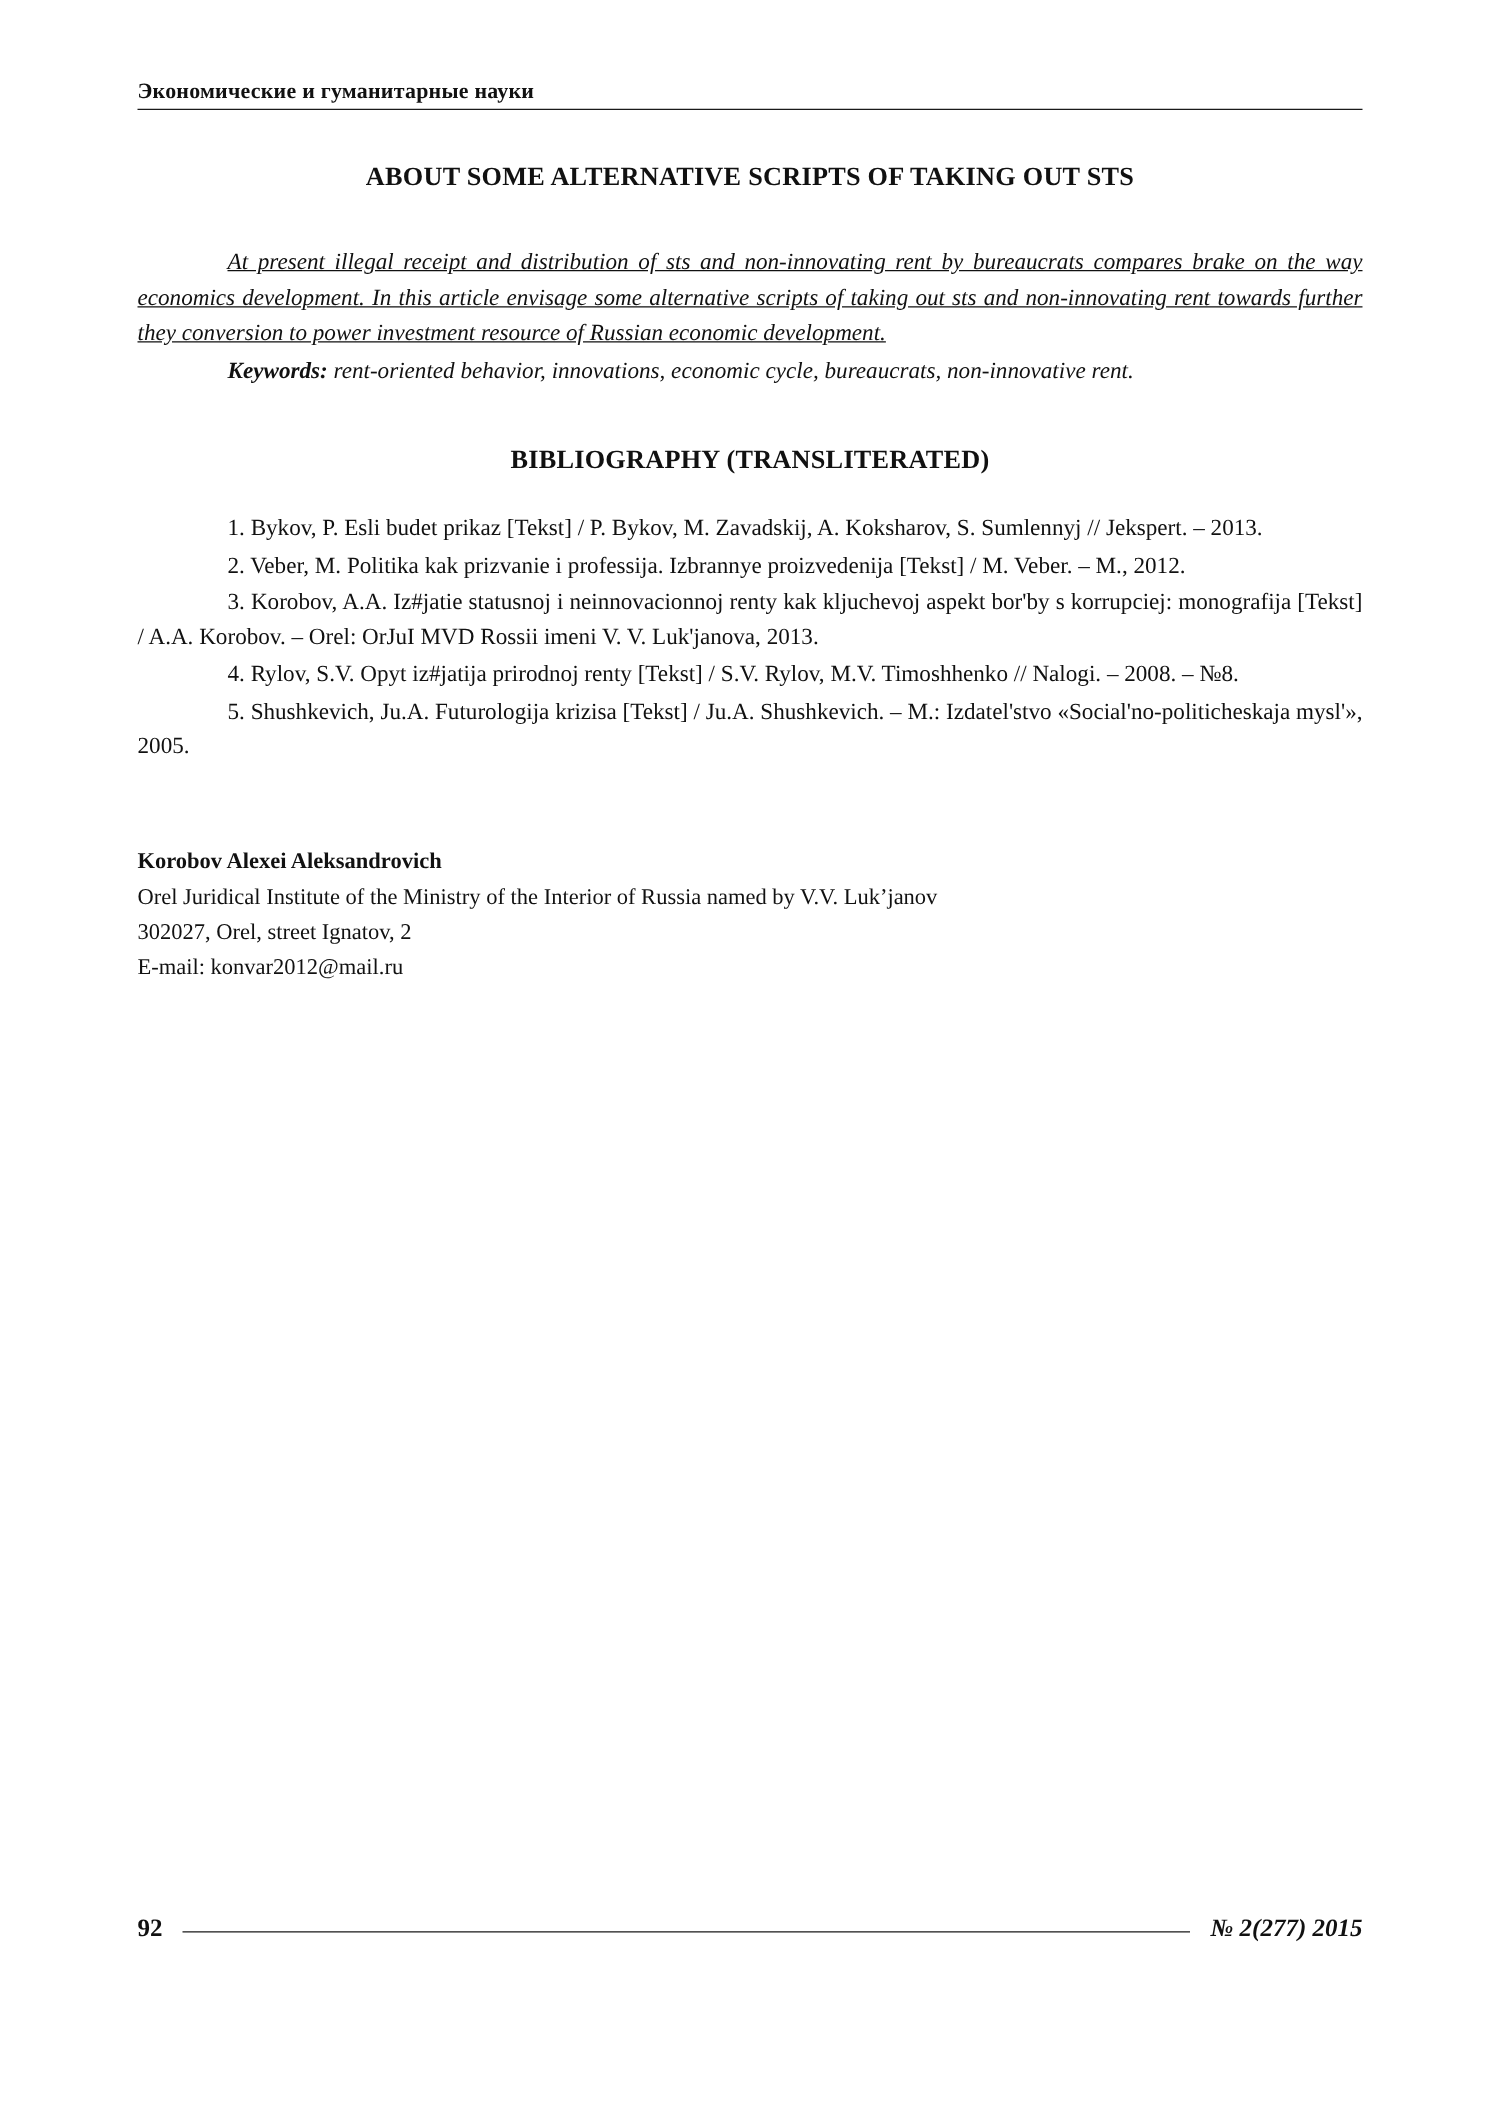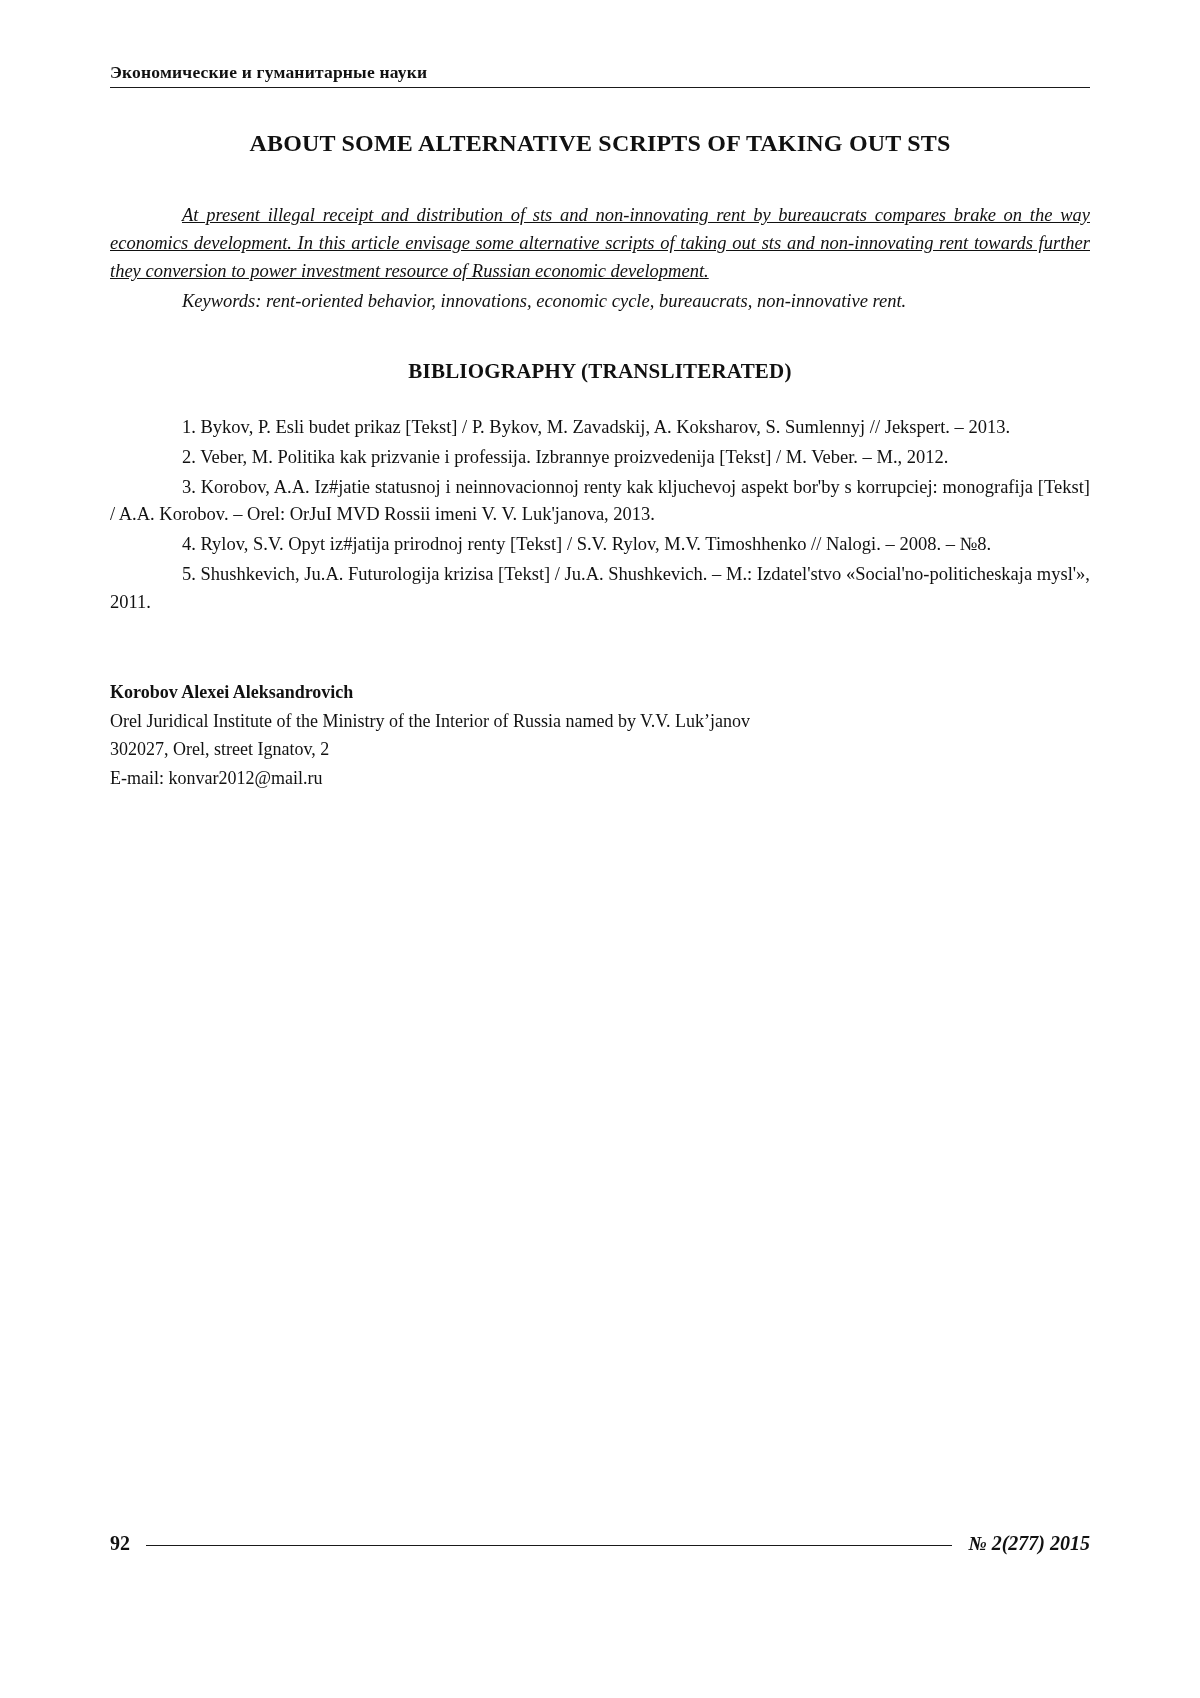--- a/index.html
+++ b/index.html
@@ -48,21 +48,21 @@
   .author-line {
     margin-top: 54px;
     text-align: center;
     font-size: 20px;
     letter-spacing: 0.6px;
   }
   .article-title {
     margin-top: 38px;
     text-align: center;
     font-weight: bold;
-    font-size: 24px;
+    font-size: 21px;
     line-height: 1.45;
     letter-spacing: 0.2px;
   }
 
   
   .abstract {
     margin-top: 40px;
     font-style: italic;
     font-size: 18.5px;
     line-height: 1.52;
@@ -75,21 +75,21 @@
     text-decoration: underline;
   }
   .keywords {
     margin-top: 2px;
     font-style: italic;
     font-size: 18.5px;
     line-height: 1.52;
     text-align: justify;
   }
   .keywords p { margin: 0; text-indent: 72px; }
-  .keywords b { font-weight: normal; font-style: italic; }
+  .keywords b { font-weight: bold; font-style: italic; }
 
   
   .biblio-heading {
     margin-top: 44px;
     text-align: center;
     font-weight: bold;
     font-size: 21px;
     letter-spacing: 0.2px;
   }
   .biblio-list {
@@ -166,21 +166,21 @@
       <p><b>Keywords:</b> <span>rent-oriented behavior, innovations, economic cycle, bureaucrats, non-innovative rent.</span></p>
     </div>
 
     <div class="biblio-heading">BIBLIOGRAPHY (TRANSLITERATED)</div>
 
     <div class="biblio-list">
       <p class="biblio-item">1. Bykov, P. Esli budet prikaz [Tekst] / P. Bykov, M. Zavadskij, A. Koksharov, S. Sumlennyj // Jekspert. – 2013.</p>
       <p class="biblio-item">2. Veber, M. Politika kak prizvanie i professija. Izbrannye proizvedenija [Tekst] / M. Veber. – M., 2012.</p>
       <p class="biblio-item">3. Korobov, A.A. Iz#jatie statusnoj i neinnovacionnoj renty kak kljuchevoj aspekt bor'by s korrupciej: monografija [Tekst] / A.A. Korobov. – Orel: OrJuI MVD Rossii imeni V. V. Luk'janova, 2013.</p>
       <p class="biblio-item">4. Rylov, S.V. Opyt iz#jatija prirodnoj renty [Tekst] / S.V. Rylov, M.V. Timoshhenko // Nalogi. – 2008. – №8.</p>
-      <p class="biblio-item">5. Shushkevich, Ju.A. Futurologija krizisa [Tekst] / Ju.A. Shushkevich. – M.: Izdatel'stvo «Social'no-politicheskaja mysl'», 2011.</p>
+      <p class="biblio-item">5. Shushkevich, Ju.A. Futurologija krizisa [Tekst] / Ju.A. Shushkevich. – M.: Izdatel'stvo «Social'no-politicheskaja mysl'», 2005.</p>
     </div>
 
     <div class="author-info">
       <div class="name">Korobov Alexei Aleksandrovich</div>
       <div>Orel Juridical Institute of the Ministry of the Interior of Russia named by V.V. Luk’janov</div>
       <div>302027, Orel, street Ignatov, 2</div>
       <div>E-mail: konvar2012@mail.ru</div>
     </div>
 
   </div>

